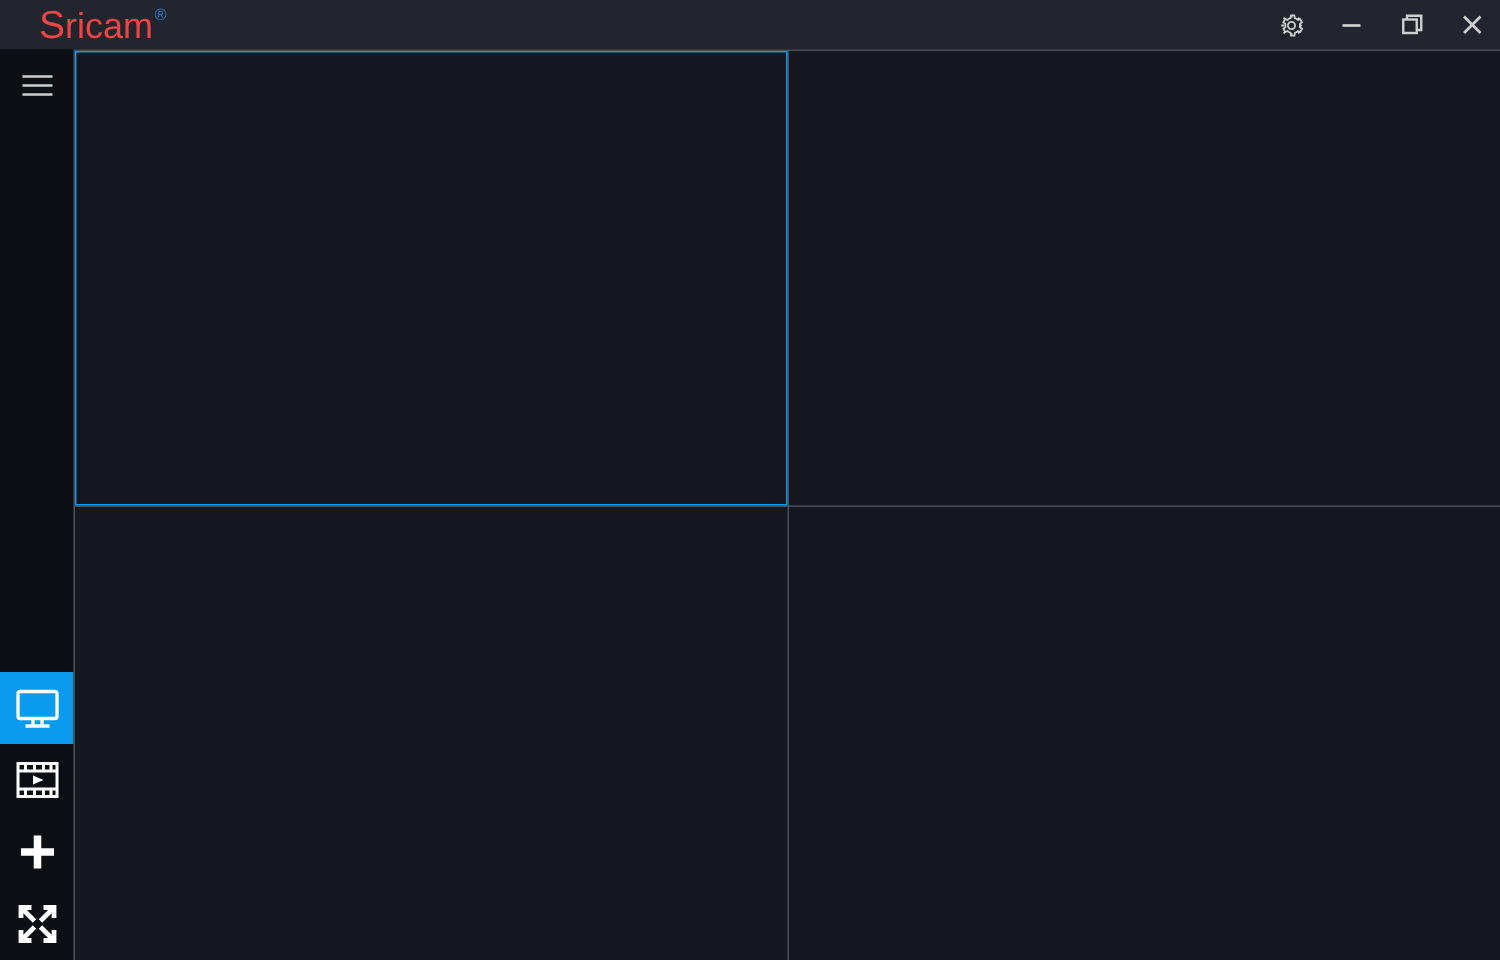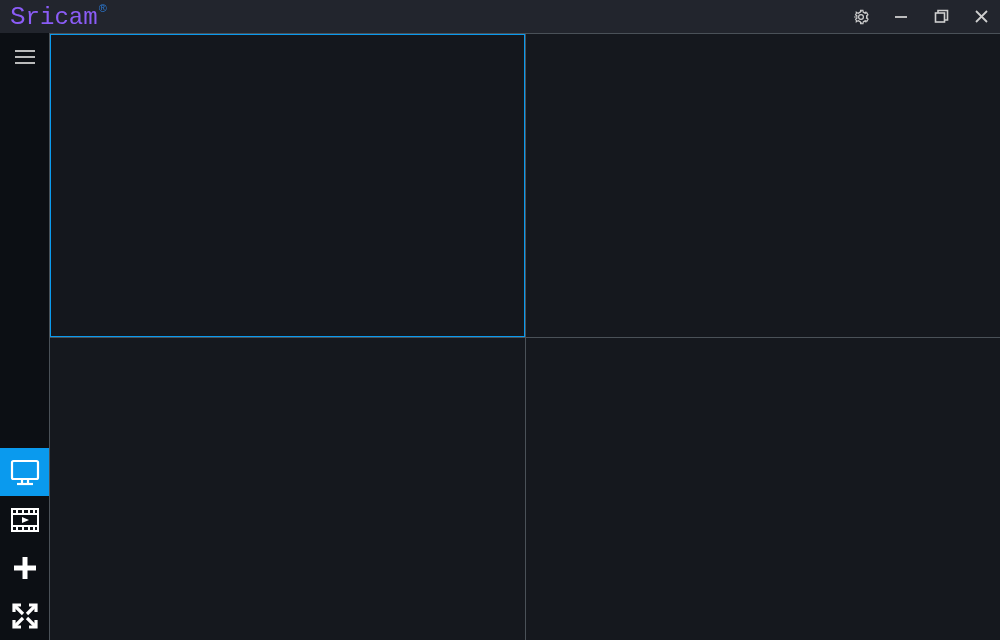--- a/index.html
+++ b/index.html
@@ -19,25 +19,26 @@
       align-items: center;
       justify-content: space-between;
       padding: 0 8px;
     }
     .logo {
       display: flex;
       align-items: baseline;
       padding-left: 2px;
     }
     .logo-text {
-      color: #8b5cf6;
+      color: #ef4444;
       font-size: 24px;
       font-weight: normal;
-      font-family: Liberation Mono, monospace;
+      font-family: Liberation Sans, sans-serif;
       letter-spacing: 0px;
+      margin-left: 16px;
     }
     .logo-text .cap { font-size: 26px; }
     .logo-reg {
       color: #2b7bd6;
       font-size: 11px;
       position: relative;
       top: -12px;
       left: 1px;
     }
     .window-controls {

